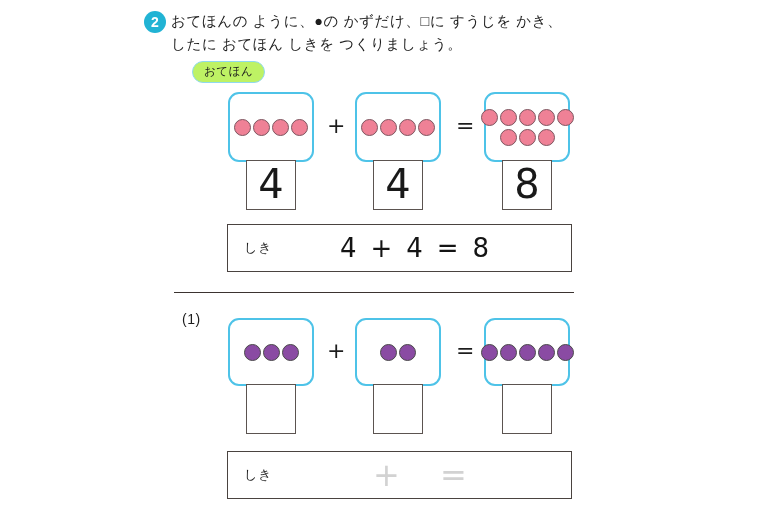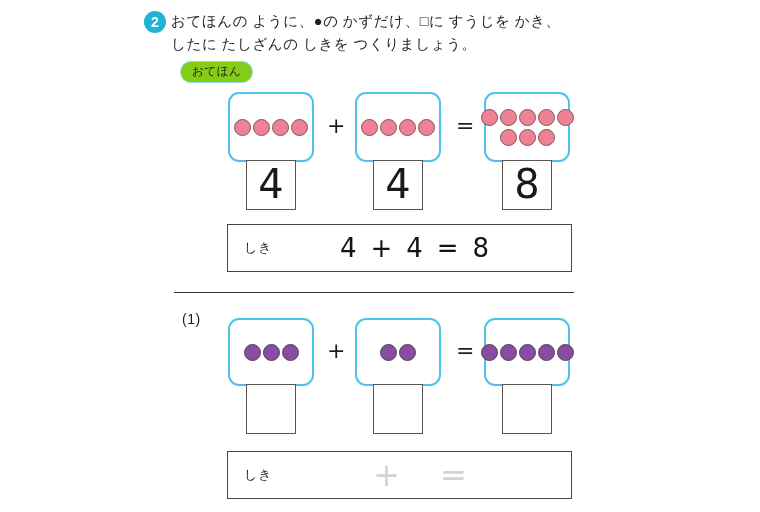--- a/index.html
+++ b/index.html
@@ -16,31 +16,31 @@
   
   .header{position:absolute;left:144px;top:10px;width:470px;}
   .hdr-row{display:flex;align-items:flex-start;}
   .num-badge{
     width:22px;height:22px;border-radius:50%;
     background:#21b3d4;color:#fff;
     font-size:14px;font-weight:bold;
     display:flex;align-items:center;justify-content:center;
     flex:0 0 auto;margin-top:1px;
   }
-  .hdr-lines{margin-left:5px;font-family:Liberation Serif, serif;}
+  .hdr-lines{margin-left:5px;}
   .hdr-line{
     font-size:14.5px;line-height:23px;
     letter-spacing:.6px;white-space:nowrap;color:#1d1d1d;
   }
 
   
   .otehon{
-    position:absolute;left:180px;top:61px;
+    position:absolute;left:192px;top:61px;
     border:1.6px solid #8fd9ef;border-radius:11px;
-    background:#84cc16;
+    background:#bef264;
     padding:2px 11px 3px;
     font-size:11.5px;letter-spacing:.6px;color:#1d1d1d;
   }
 
   
   .grouprow{position:absolute;}
   .cellwrap{position:absolute;top:0;}
   .dotbox{
     position:absolute;left:0;top:0;
     border:2.2px solid #4ec3e8;border-radius:11px;
@@ -110,21 +110,21 @@
 </head>
 <body>
 
 <div class="page">
 
   <div class="header">
     <div class="hdr-row">
       <div class="num-badge">2</div>
       <div class="hdr-lines">
         <div class="hdr-line">おてほんの ように、●の かずだけ、□に すうじを かき、</div>
-        <div class="hdr-line">したに たしざんの しきを つくりましょう。</div>
+        <div class="hdr-line">したに おてほん しきを つくりましょう。</div>
       </div>
     </div>
   </div>
 
   <div class="otehon">おてほん</div>
 
   <div class="grouprow" id="example-row" style="left:0;top:0;">
       <div class="cellwrap" style="left: 228px; top: 92px;">
         <div class="dotbox" style="width: 86px; height: 70px;">
           <div class="dotrow" style="margin-top: 0px;">

